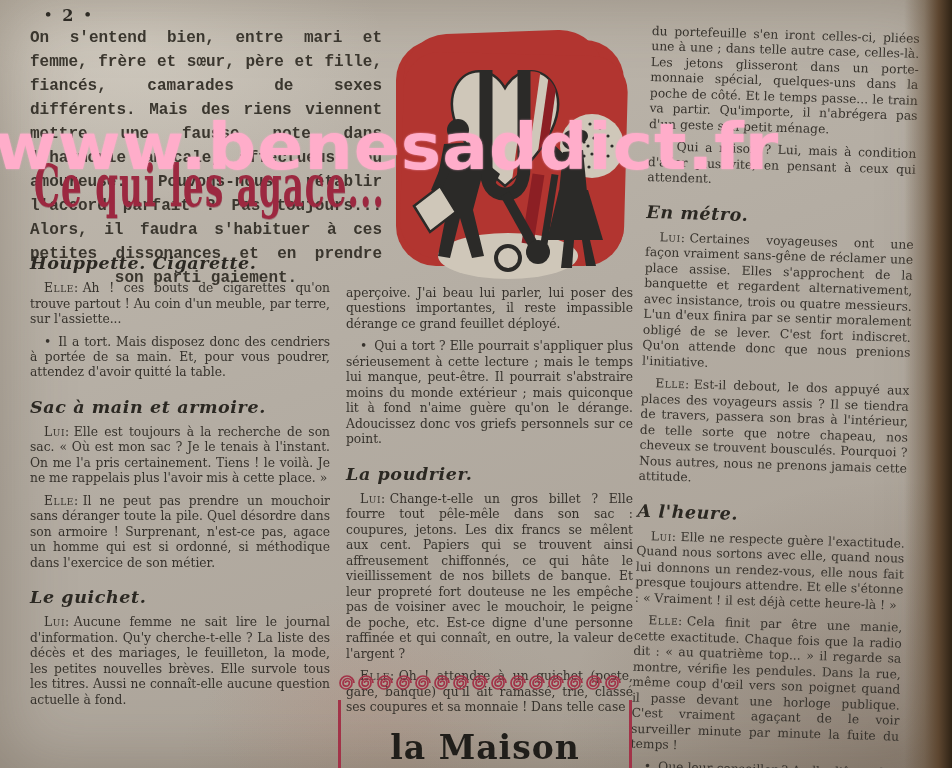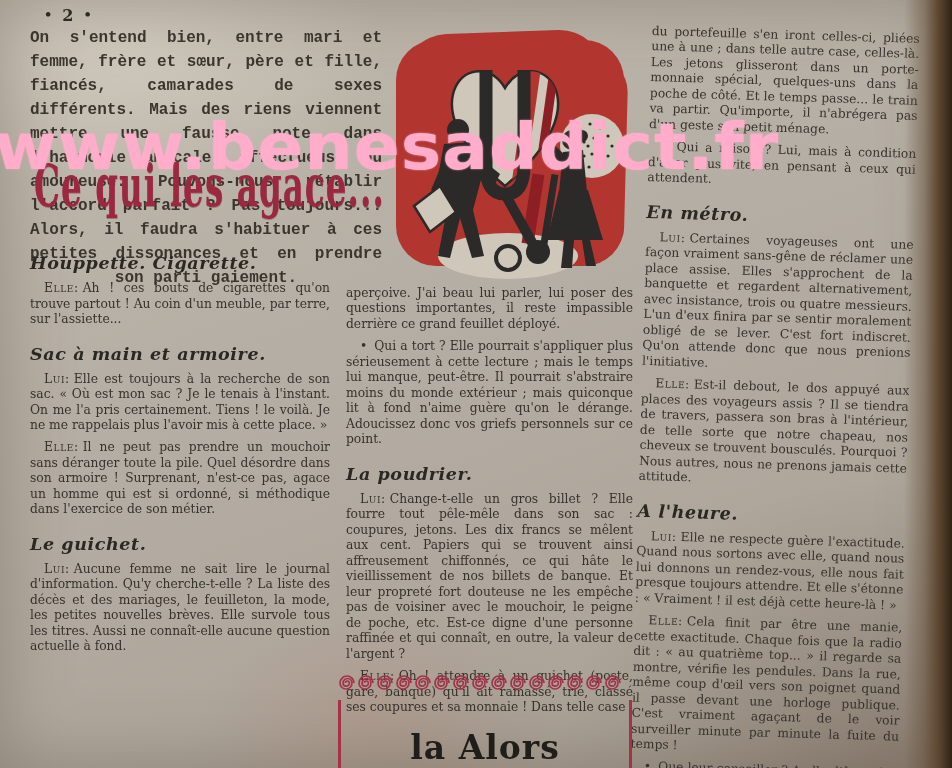--- a/index.html
+++ b/index.html
@@ -119,35 +119,36 @@
   </svg>
 
   <div class="watermark">www.benesaddict.fr</div>
 
   <div class="title">Ce qui les agace...</div>
 
   <div class="col col1">
     <div class="sect first">
       <div class="sect-h">Houppette. Cigarette.</div>
       <p class="para"><span class="speaker">Elle:</span><span>Ah ! ces bouts de cigarettes qu'on trouve partout ! Au coin d'un meuble, par terre, sur l'assiette...</span></p>
+      <p class="para"><span class="bmark">•</span><span>Il a tort. Mais disposez donc des cendriers à portée de sa main. Et, pour vous poudrer, attendez d'avoir quitté la table.</span></p>
     </div>
     <div class="sect">
       <div class="sect-h">Sac à main et armoire.</div>
       <p class="para"><span class="speaker">Lui:</span><span>Elle est toujours à la recherche de son sac. « Où est mon sac ? Je le tenais à l'instant. On me l'a pris certainement. Tiens ! le voilà. Je ne me rappelais plus l'avoir mis à cette place. »</span></p>
       <p class="para"><span class="speaker">Elle:</span><span>Il ne peut pas prendre un mouchoir sans déranger toute la pile. Quel désordre dans son armoire ! Surprenant, n'est-ce pas, agace un homme qui est si ordonné, si méthodique dans l'exercice de son métier.</span></p>
     </div>
     <div class="sect">
       <div class="sect-h">Le guichet.</div>
       <p class="para"><span class="speaker">Lui:</span><span>Aucune femme ne sait lire le journal d'information. Qu'y cherche-t-elle ? La liste des décès et des mariages, le feuilleton, la mode, les petites nouvelles brèves. Elle survole tous les titres. Aussi ne connaît-elle aucune question actuelle à fond.</span></p>
 
     </div>
   </div>
 
   <div class="col col2">
-    <p class="para cont">aperçoive. J'ai beau lui parler, lui poser des questions importantes, il reste impassible derrière ce grand feuillet déployé.</p>
+    <p class="para cont">aperçoive. J'ai beau lui parler, lui poser des questions importantes, il reste impassible dérange ce grand feuillet déployé.</p>
     <p class="para"><span class="bmark">•</span><span>Qui a tort ? Elle pourrait s'appliquer plus sérieusement à cette lecture ; mais le temps lui manque, peut-être. Il pourrait s'abstraire moins du monde extérieur ; mais quiconque lit à fond n'aime guère qu'on le dérange. Adoucissez donc vos griefs personnels sur ce point.</span></p>
     <div class="sect">
       <div class="sect-h">La poudrier.</div>
       <p class="para"><span class="speaker">Lui:</span><span>Change-t-elle un gros billet ? Elle fourre tout pêle-mêle dans son sac : coupures, jetons. Les dix francs se mêlent aux cent. Papiers qui se trouvent ainsi affreusement chiffonnés, ce qui hâte le vieillissement de nos billets de banque. Et leur propreté fort douteuse ne les empêche pas de voisiner avec le mouchoir, le peigne de poche, etc. Est-ce digne d'une personne raffinée et qui connaît, en outre, la valeur de l'argent ?</span></p>
       <p class="para"><span class="speaker">Elle:</span><span>Oh ! attendre à un guichet (poste, gare, banque) qu'il ait ramassé, trié, classé ses coupures et sa monnaie ! Dans telle case</span></p>
     </div>
   </div>
 
   <div class="col col3">
     <p class="para cont">du portefeuille s'en iront celles-ci, pliées une à une ; dans telle autre case, celles-là. Les jetons glisseront dans un porte-monnaie spécial, quelques-uns dans la poche de côté. Et le temps passe... le train va partir. Qu'importe, il n'abrégera pas d'un geste son petit ménage.</p>
@@ -184,17 +185,17 @@
         <use href="#spiral" x="154" y="2"></use>
       <use href="#spiral" x="173" y="2"></use>
         <use href="#spiral" x="192" y="2"></use>
         <use href="#spiral" x="211" y="2"></use>
       <use href="#spiral" x="230" y="2"></use>
         <use href="#spiral" x="249" y="2"></use>
         <use href="#spiral" x="268" y="2"></use>
     </svg>
     <div class="rule l"></div>
     <div class="rule r"></div>
-    <div class="maison-title">la Alors</div>
+    <div class="maison-title">la Maison</div>
   </div>
 
   <div class="binding"></div>
 </div>
 
 </body></html>

